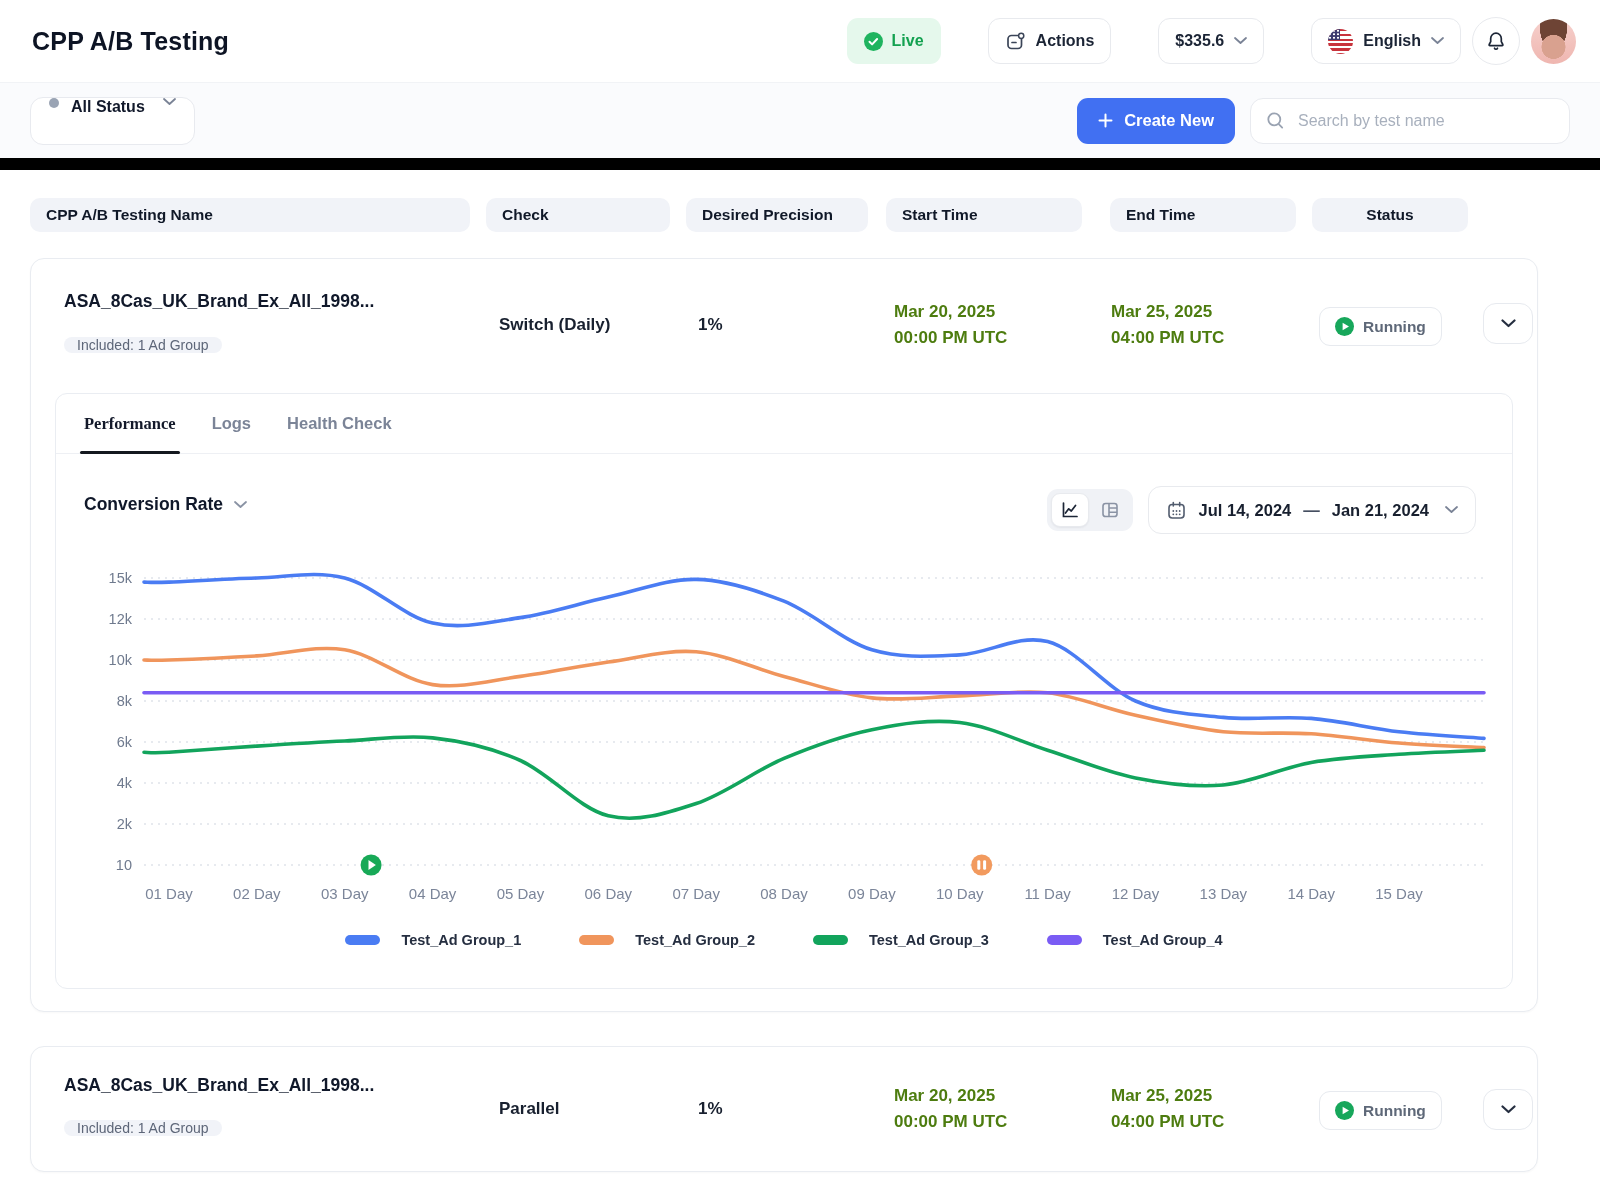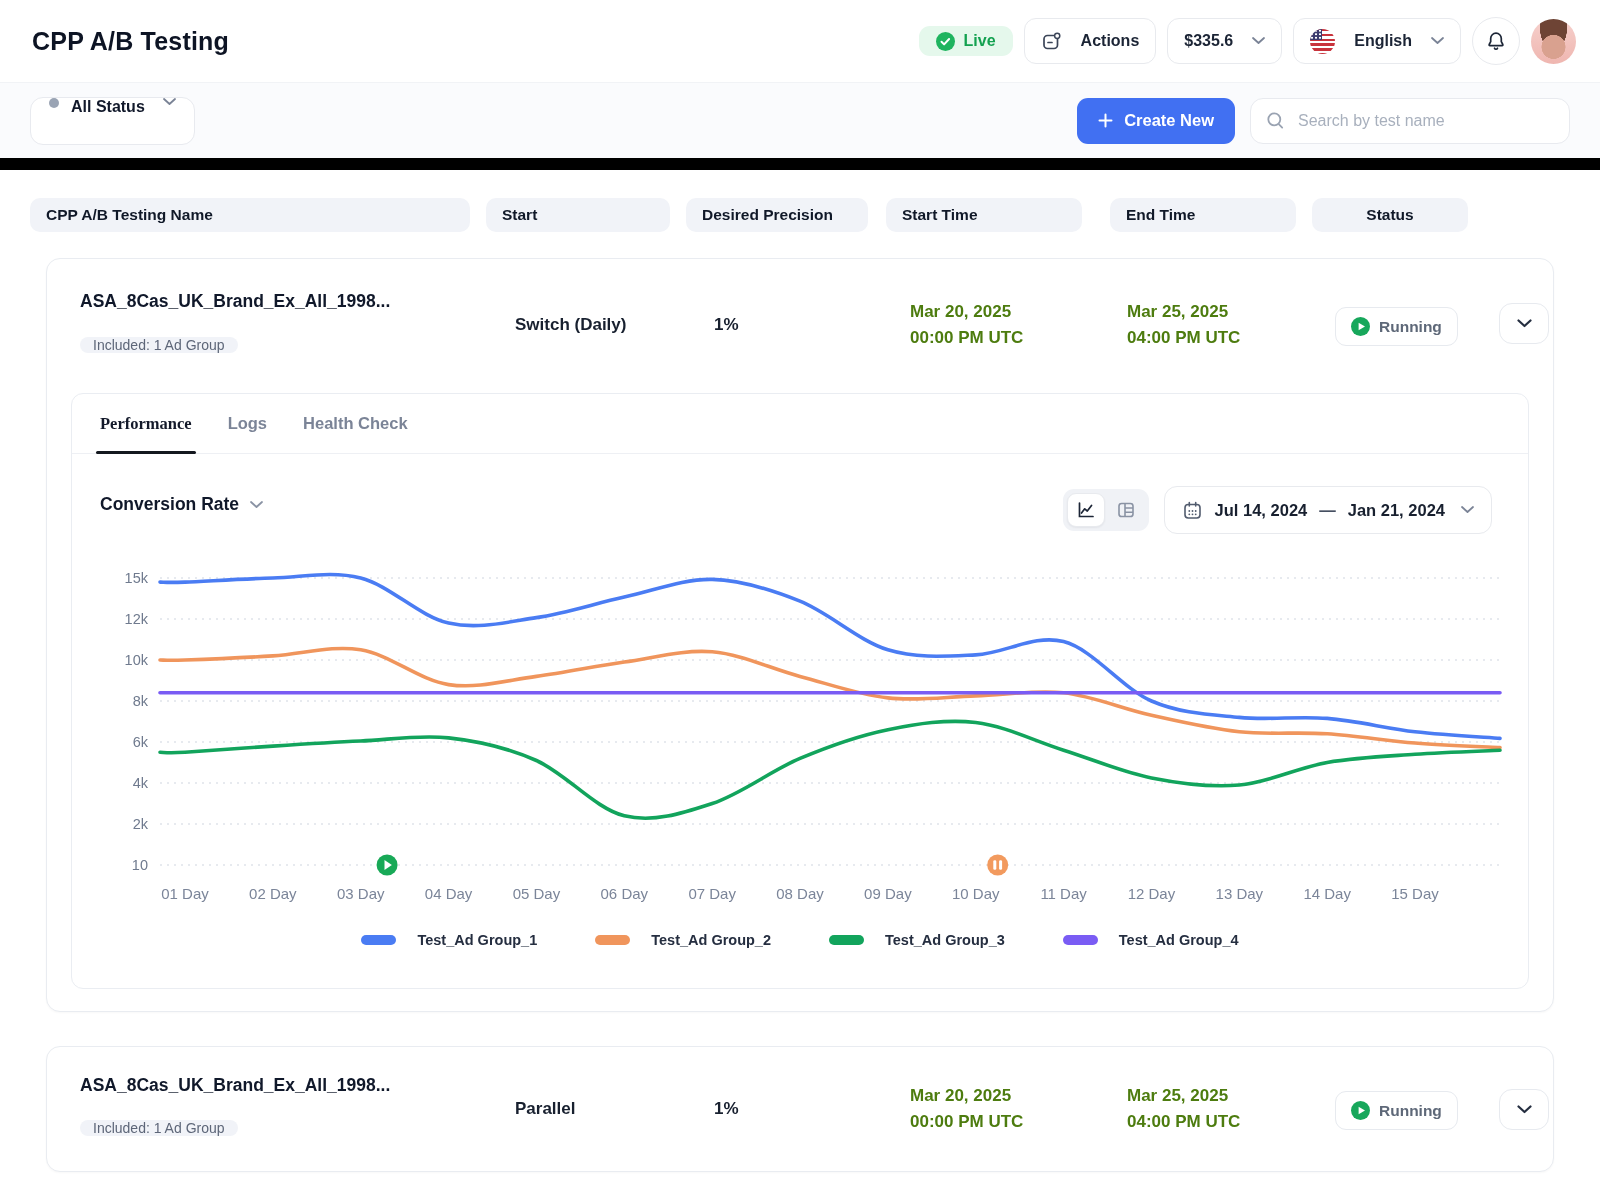--- a/index.html
+++ b/index.html
@@ -4,24 +4,24 @@
 <style>
   html,body{margin:0;padding:0;background:#fff;}
   #app{position:relative;width:1600px;height:1200px;background:#fff;overflow:hidden;
        font-family:"Liberation Sans","DejaVu Sans",sans-serif;color:#121a2b;}
   
   .topbar{position:absolute;left:0;top:0;width:1600px;height:83px;background:#fff;
           border-bottom:1px solid #f1f3f6;display:flex;align-items:center;
           padding:0 24px 0 32px;box-sizing:border-box;}
   .page-title{font-size:25px;font-weight:700;color:#0d1424;letter-spacing:.2px;}
   .top-right{margin-left:auto;display:flex;align-items:center;gap:11px;}
-  .pill-btn{height:46px;display:flex;align-items:center;gap:19px;background:#fff;
+  .pill-btn{height:46px;display:flex;align-items:center;gap:10px;background:#fff;
             border:1px solid #e8eaee;border-radius:12px;padding:0 16px;
-            font-size:16px;font-weight:600;color:#1b2435;box-sizing:border-box;cursor:pointer;}
-  .live-badge{height:30px;display:flex;align-items:center;gap:9px;background:#e5f8ec;
+            font-size:16px;font-weight:600;color:#1b2435;box-sizing:border-box;cursor:pointer;margin-left:36px;}
+  .live-badge{height:46px;display:flex;align-items:center;gap:9px;background:#e5f8ec;
               border-radius:11px;padding:0 17px;font-size:16px;font-weight:600;color:#13a150;}
   .icon-circle-btn{width:46px;height:46px;border:1px solid #e8eaee;border-radius:50%;
                    background:#fff;display:flex;align-items:center;justify-content:center;cursor:pointer;}
   .avatar{width:45px;height:45px;border-radius:50%;overflow:hidden;cursor:pointer;
           background:
             radial-gradient(circle at 50% 62%, #d9a18f 0 33%, rgba(0,0,0,0) 34%),
             radial-gradient(ellipse at 50% 20%, #6e4435 0 42%, rgba(0,0,0,0) 43%),
             linear-gradient(180deg,#f6d0cc,#efb6b0);}
   .flag{width:25px;height:25px;border-radius:50%;overflow:hidden;position:relative;flex:0 0 auto;
         background:repeating-linear-gradient(180deg,#c8333c 0 2.4px,#fff 2.4px 4.8px);}
@@ -46,21 +46,21 @@
   
   .black-bar{position:absolute;left:0;top:158px;width:1600px;height:12px;background:#000;}
   
   .thead{position:absolute;left:30px;top:198px;width:1540px;height:34px;}
   .col-pill{position:absolute;top:0;height:34px;background:#f1f3f8;border-radius:10px;
             display:flex;align-items:center;padding:0 16px;font-size:15.5px;font-weight:700;
             color:#101828;box-sizing:border-box;white-space:nowrap;}
   .col-pill.center{justify-content:center;}
   
   .card{position:absolute;left:30px;width:1506px;background:#fff;border:1px solid #e9ecf1;
-        border-radius:14px;box-shadow:0 1px 2px rgba(16,24,40,.03);margin-left:16px;}
+        border-radius:14px;box-shadow:0 1px 2px rgba(16,24,40,.03);}
   .card.expanded{top:258px;height:752px;}
   .card.collapsed{top:1046px;height:124px;}
   .cell{position:absolute;font-size:17px;color:#151d2e;}
   .test-name{font-weight:600;font-size:17.5px;color:#10182a;}
   .included-badge{position:absolute;background:#f1f3f8;border-radius:9px;padding:0 13px;
                   font-size:14px;color:#5d6678;white-space:nowrap;}
   .two-line{line-height:26px;font-weight:600;color:#4d7c0f;}
   .method-val,.precision-val{font-weight:600;color:#18202f;}
   .status-badge{position:absolute;height:37px;display:flex;align-items:center;gap:9px;
                 background:#fff;border:1px solid #e7eaef;border-radius:11px;padding:0 15px;
@@ -180,21 +180,21 @@
         </span>
         <input type="text" placeholder="Search by test name" style="">
       </div>
     </div>
   </div>
 
   <div class="black-bar"></div>
 
   <div class="thead">
       <div class="col-pill" style="left: 0px; width: 440px;">CPP A/B Testing Name</div>
-      <div class="col-pill" style="left: 456px; width: 184px;">Start</div>
+      <div class="col-pill" style="left: 456px; width: 184px;">Check</div>
       <div class="col-pill" style="left: 656px; width: 182px;">Desired Precision</div>
       <div class="col-pill" style="left: 856px; width: 196px;">Start Time</div>
       <div class="col-pill" style="left: 1080px; width: 186px;">End Time</div>
       <div class="col-pill center" style="left: 1282px; width: 156px;">Status</div>
     </div>
 
   <div class="card expanded">
     <div class="cell test-name" style="left:33px;top:32px;">ASA_8Cas_UK_Brand_Ex_All_1998...</div>
     <div class="included-badge" style="left:33px;top:78px;">Included: 1 Ad Group</div>
     <div class="cell method-val" style="left:468px;top:56px;">Switch (Daily)</div>

